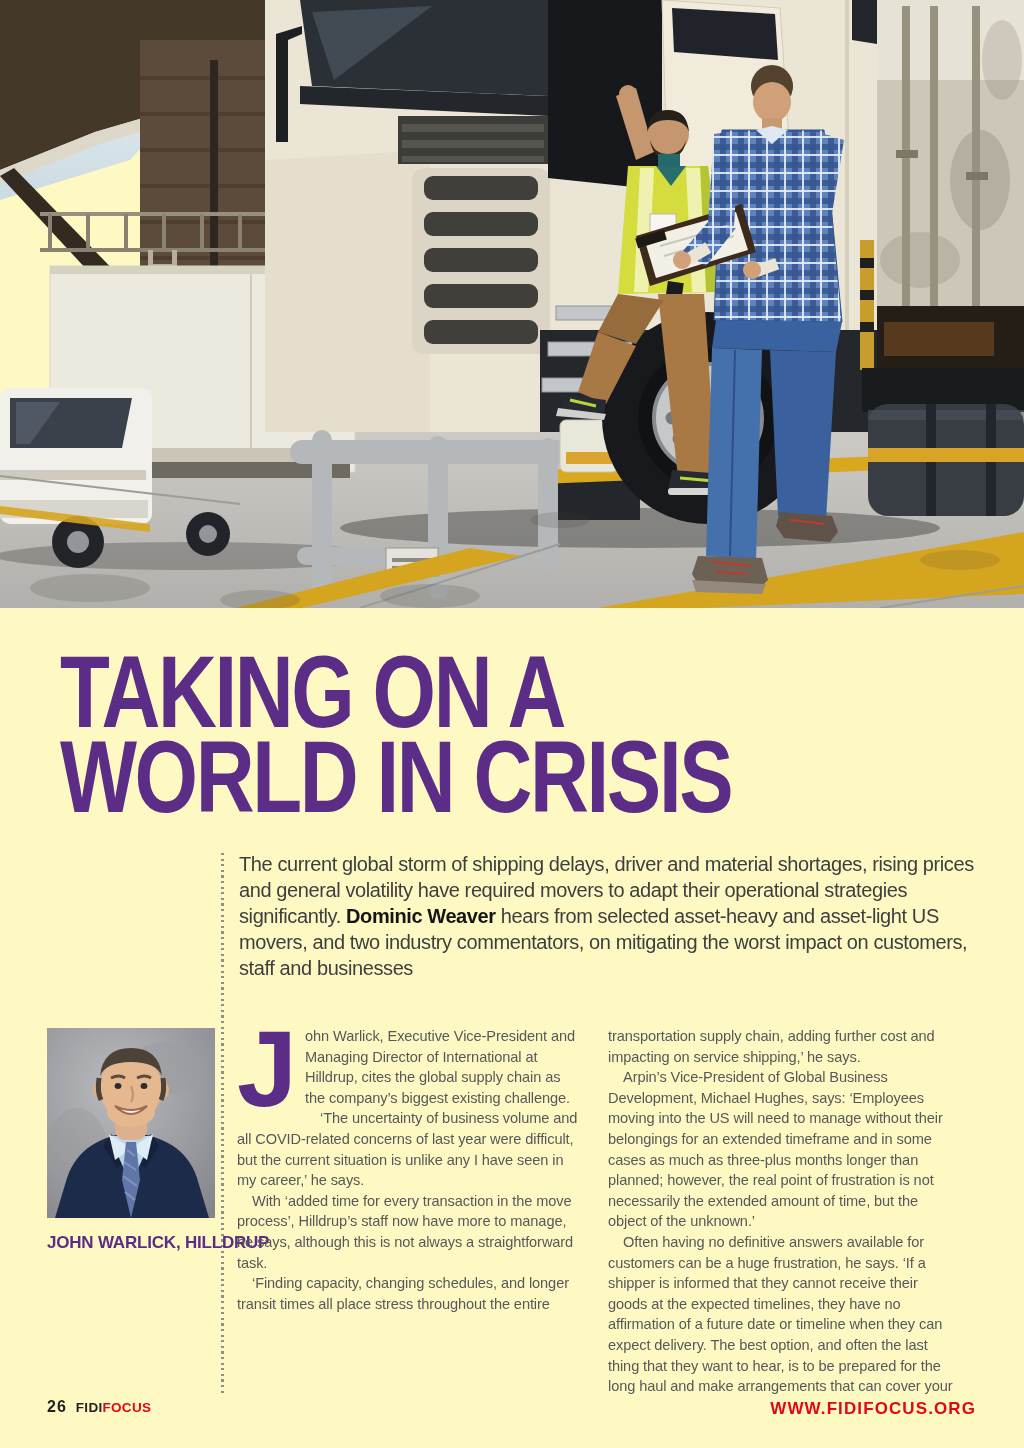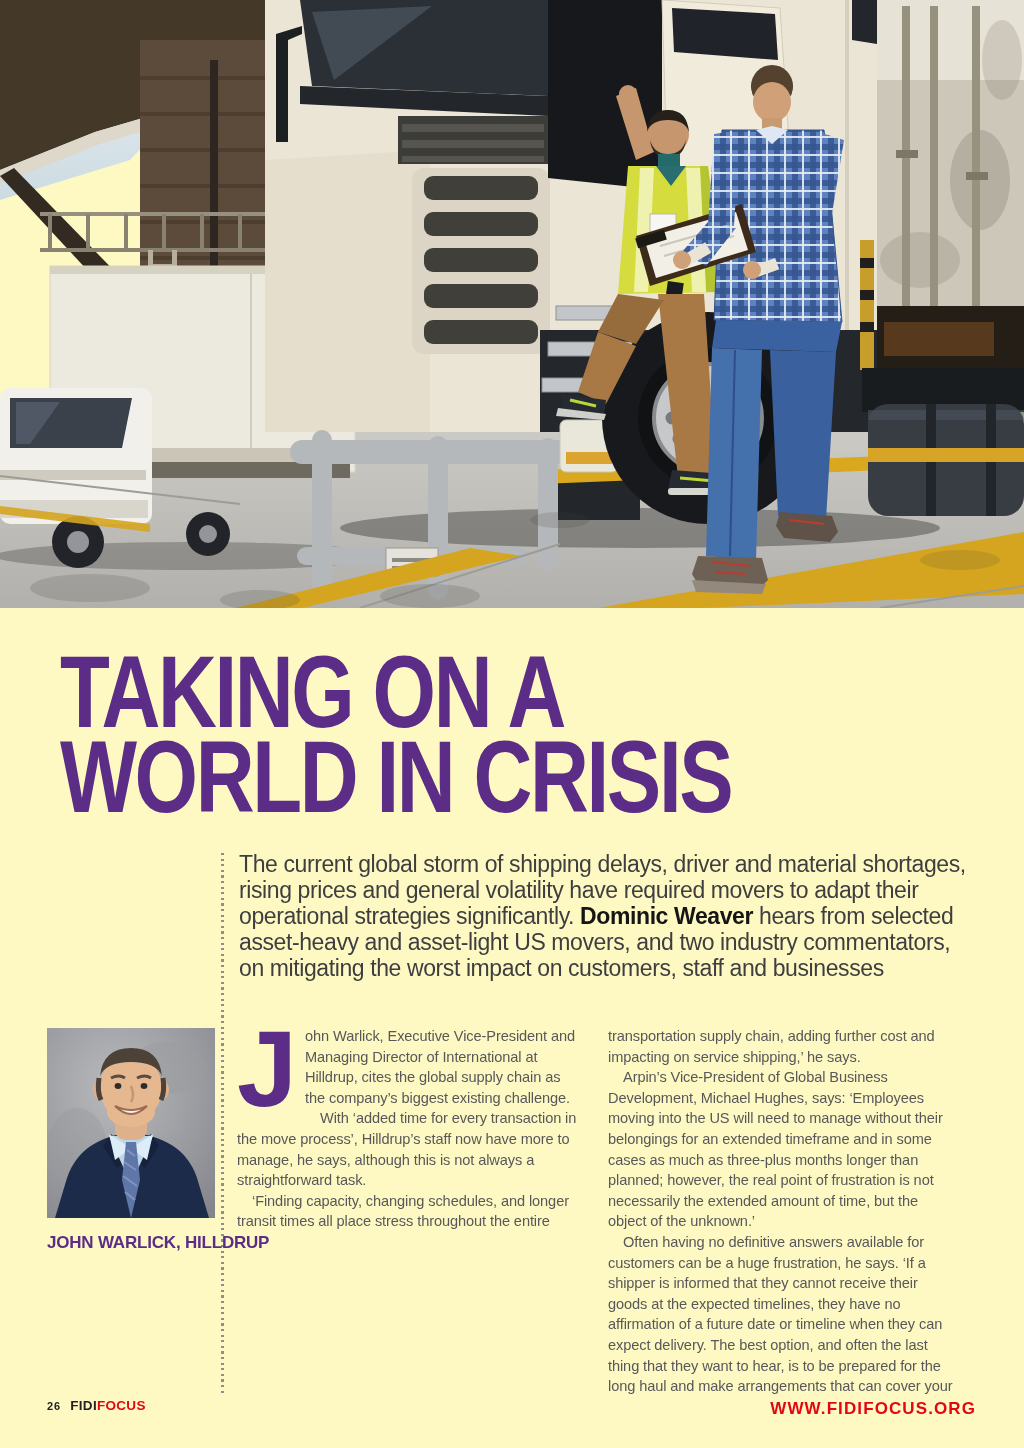--- a/index.html
+++ b/index.html
@@ -6,37 +6,37 @@
   .page{position:relative;width:1024px;height:1448px;background:#fef9c3;overflow:hidden;
         font-family:"Liberation Sans",sans-serif;}
   .hero{position:absolute;left:0;top:0;width:1024px;height:608px;overflow:hidden;}
   .hero svg{display:block;}
   .headline{position:absolute;left:60px;top:650px;margin:0;color:#5b2d86;font-weight:700;}
   .hl-line{display:block;font-size:102px;line-height:85px;letter-spacing:-3px;white-space:nowrap;
            transform:scaleX(0.80);transform-origin:0 50%;}
   .dotted-rule{position:absolute;left:221px;top:853px;width:3px;height:542px;
            background-image:repeating-linear-gradient(to bottom,#8e8e91 0 2.2px,transparent 2.2px 5.6px);}
   .intro{position:absolute;left:239px;top:851px;width:742px;margin:0;
-         font-size:23px;line-height:26px;color:#3e3e40;letter-spacing:-0.4px;}
+         font-size:20px;line-height:26px;color:#3e3e40;letter-spacing:-0.4px;}
   .intro strong{color:#151515;font-weight:700;}
   .left-col{position:absolute;left:47px;top:1028px;width:190px;}
   .portrait{width:168px;height:190px;overflow:hidden;}
   .caption{margin-top:15px;font-size:17px;font-weight:700;color:#5b2d86;
            letter-spacing:-0.2px;white-space:nowrap;}
   .col{position:absolute;top:1026px;font-size:14.6px;line-height:20.6px;color:#58585a;
        letter-spacing:-0.1px;}
   .col1{left:237px;width:342px;}
   .col2{left:608px;width:348px;}
   .col p{margin:0;}
   .col p.ind{text-indent:15px;}
   .dropcap{float:left;font-size:108px;line-height:76px;height:84px;width:60px;
            color:#5b2d86;font-weight:700;margin:5px 8px 0 0;}
   .footer-left{position:absolute;left:47px;top:1398px;font-weight:700;font-size:13.5px;
            color:#231f20;letter-spacing:0.3px;}
-  .footer-left .pgnum{font-size:11px;margin-right:9px;letter-spacing:1px;}
+  .footer-left .pgnum{font-size:16px;margin-right:9px;letter-spacing:1px;}
   .footer-left .focus{color:#e30613;}
   .footer-right{position:absolute;right:48px;top:1399px;font-weight:700;font-size:17px;
            color:#e30613;letter-spacing:1.1px;}
 </style>
 </head>
 <body>
 
 <div class="page">
 
   <div class="hero">
@@ -332,20 +332,21 @@
           <path d="M84,58 q4,10 0,16" stroke="#c69674" stroke-width="2.5" fill="none"></path>
           <path d="M68,78 Q84,94 100,78 Q84,86 68,78" fill="#f5f2ec" stroke="#9c6b52" stroke-width="2"></path>
         </g>
       </svg>
     </div>
     <div class="caption">JOHN WARLICK, HILLDRUP</div>
   </div>
 
   <div class="col col1">
     <p><span class="dropcap">J</span><span>ohn Warlick, Executive Vice-President and Managing Director of International at Hilldrup, cites the global supply chain as the company’s biggest existing challenge.</span></p>
+    <p class="ind">‘The uncertainty of business volume and all COVID-related concerns of last year were difficult, but the current situation is unlike any I have seen in my career,’ he says.</p>
     <p class="ind">With ‘added time for every transaction in the move process’, Hilldrup’s staff now have more to manage, he says, although this is not always a straightforward task.</p>
     <p class="ind">‘Finding capacity, changing schedules, and longer transit times all place stress throughout the entire</p>
   </div>
 
   <div class="col col2">
     <p>transportation supply chain, adding further cost and impacting on service shipping,’ he says.</p>
     <p class="ind">Arpin’s Vice-President of Global Business Development, Michael Hughes, says: ‘Employees moving into the US will need to manage without their belongings for an extended timeframe and in some cases as much as three-plus months longer than planned; however, the real point of frustration is not necessarily the extended amount of time, but the object of the unknown.’</p>
     <p class="ind">Often having no definitive answers available for customers can be a huge frustration, he says. ‘If a shipper is informed that they cannot receive their goods at the expected timelines, they have no affirmation of a future date or timeline when they can expect delivery. The best option, and often the last thing that they want to hear, is to be prepared for the long haul and make arrangements that can cover your</p>
   </div>
 

